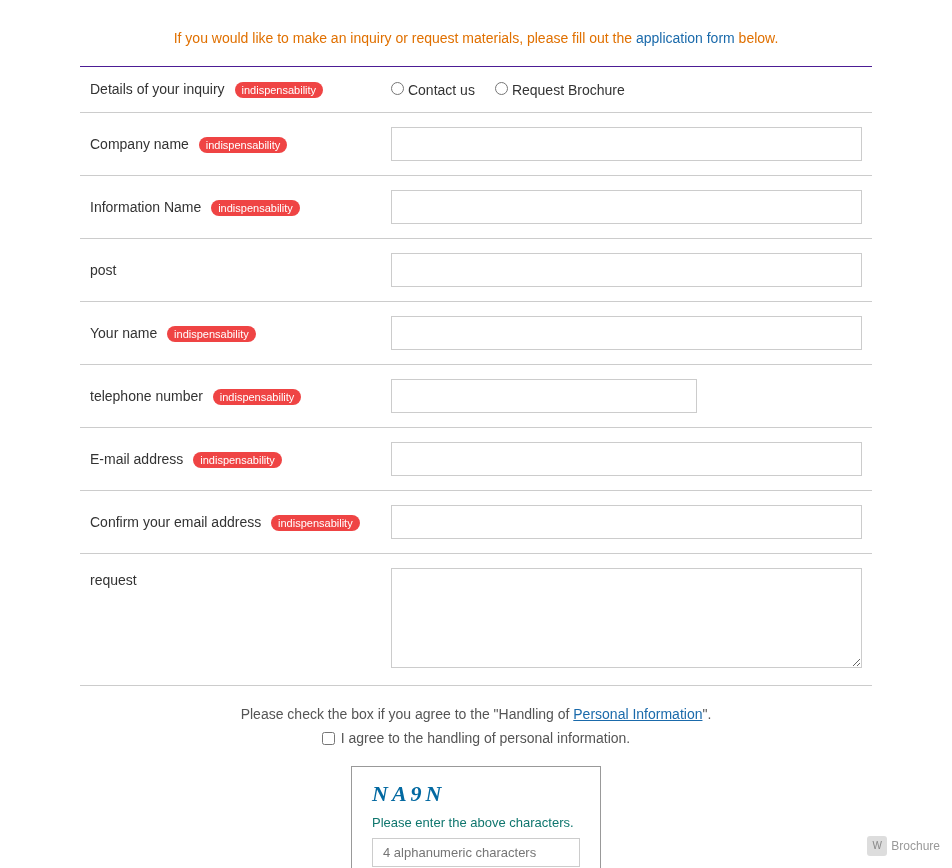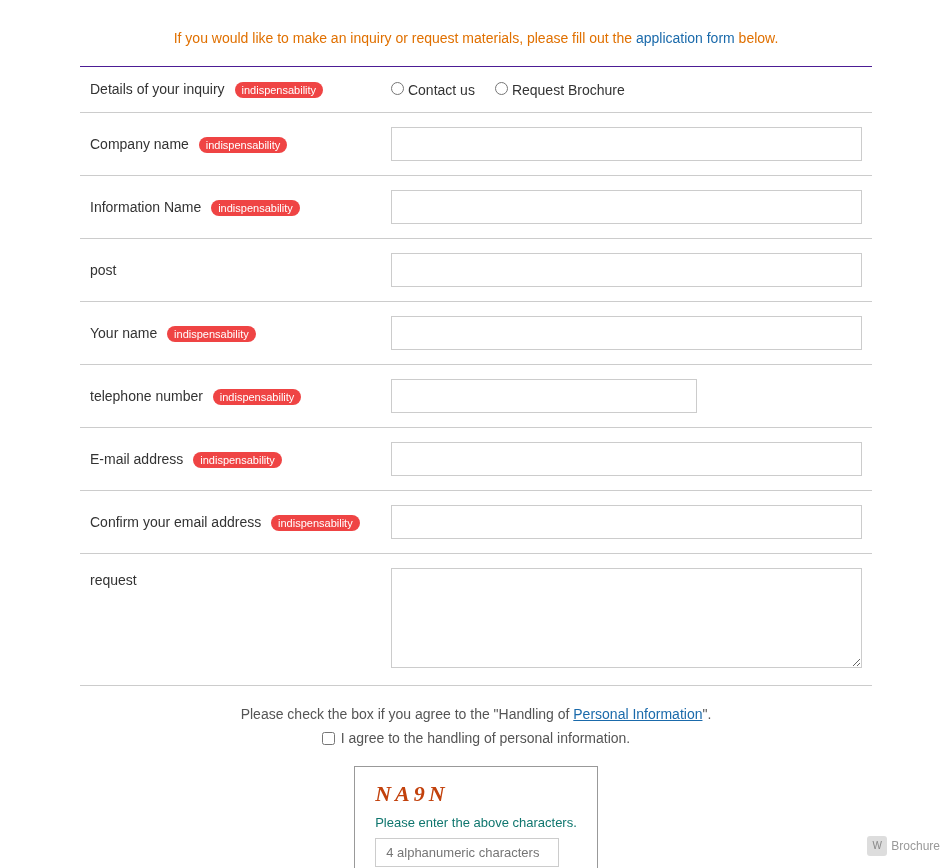--- a/index.html
+++ b/index.html
@@ -141,35 +141,35 @@
       min-width: 220px;
       margin-bottom: 24px;
     }
 
     .captcha-text {
       font-family: Georgia, serif;
       font-size: 22px;
       font-weight: bold;
       font-style: italic;
       letter-spacing: 4px;
-      color: #c2410c;
+      color: #0369a1;
       margin-bottom: 8px;
     }
 
     .captcha-instruction {
       font-size: 13px;
       color: #0f766e;
       margin-bottom: 8px;
     }
 
     .captcha-input {
       border: 1px solid #ccc;
       padding: 6px 10px;
       font-size: 13px;
-      width: 184px;
+      width: 208px;
       outline: none;
     }
 
     .watermark {
       position: fixed;
       bottom: 12px;
       right: 12px;
       font-size: 12px;
       color: #999;
       display: flex;

